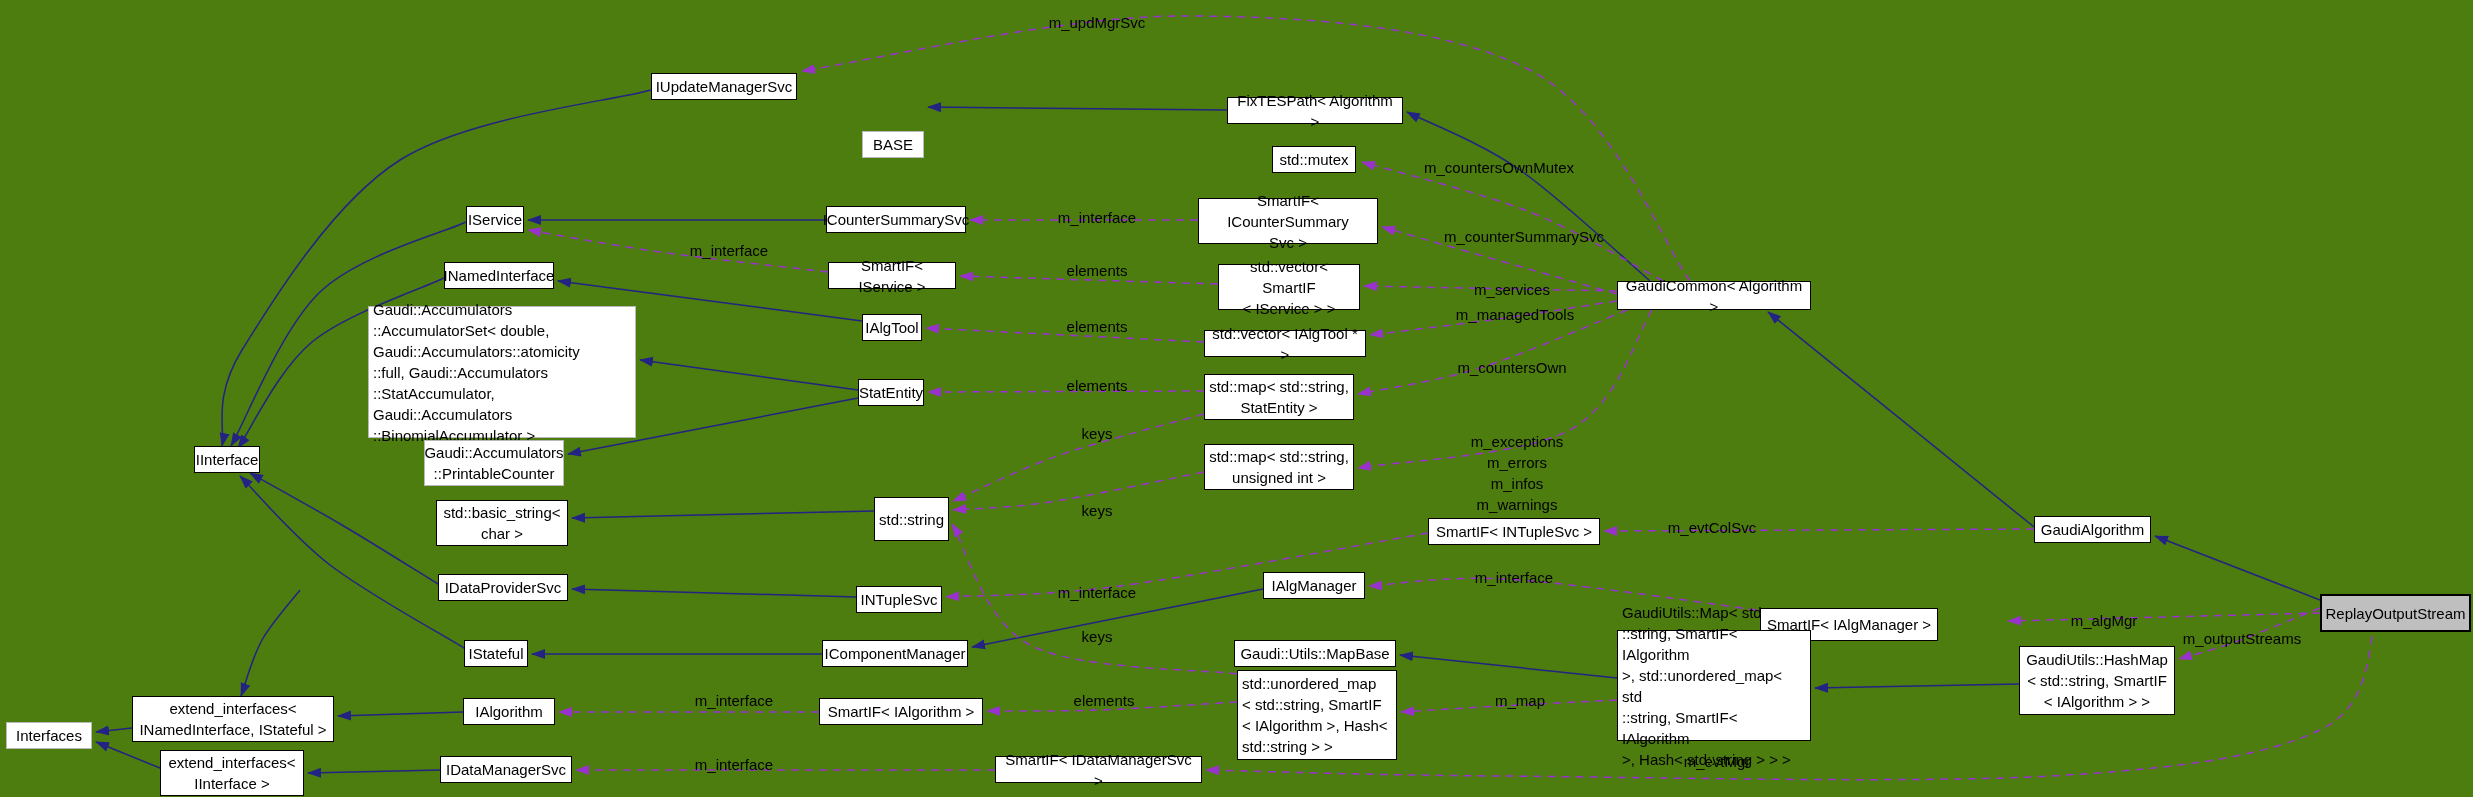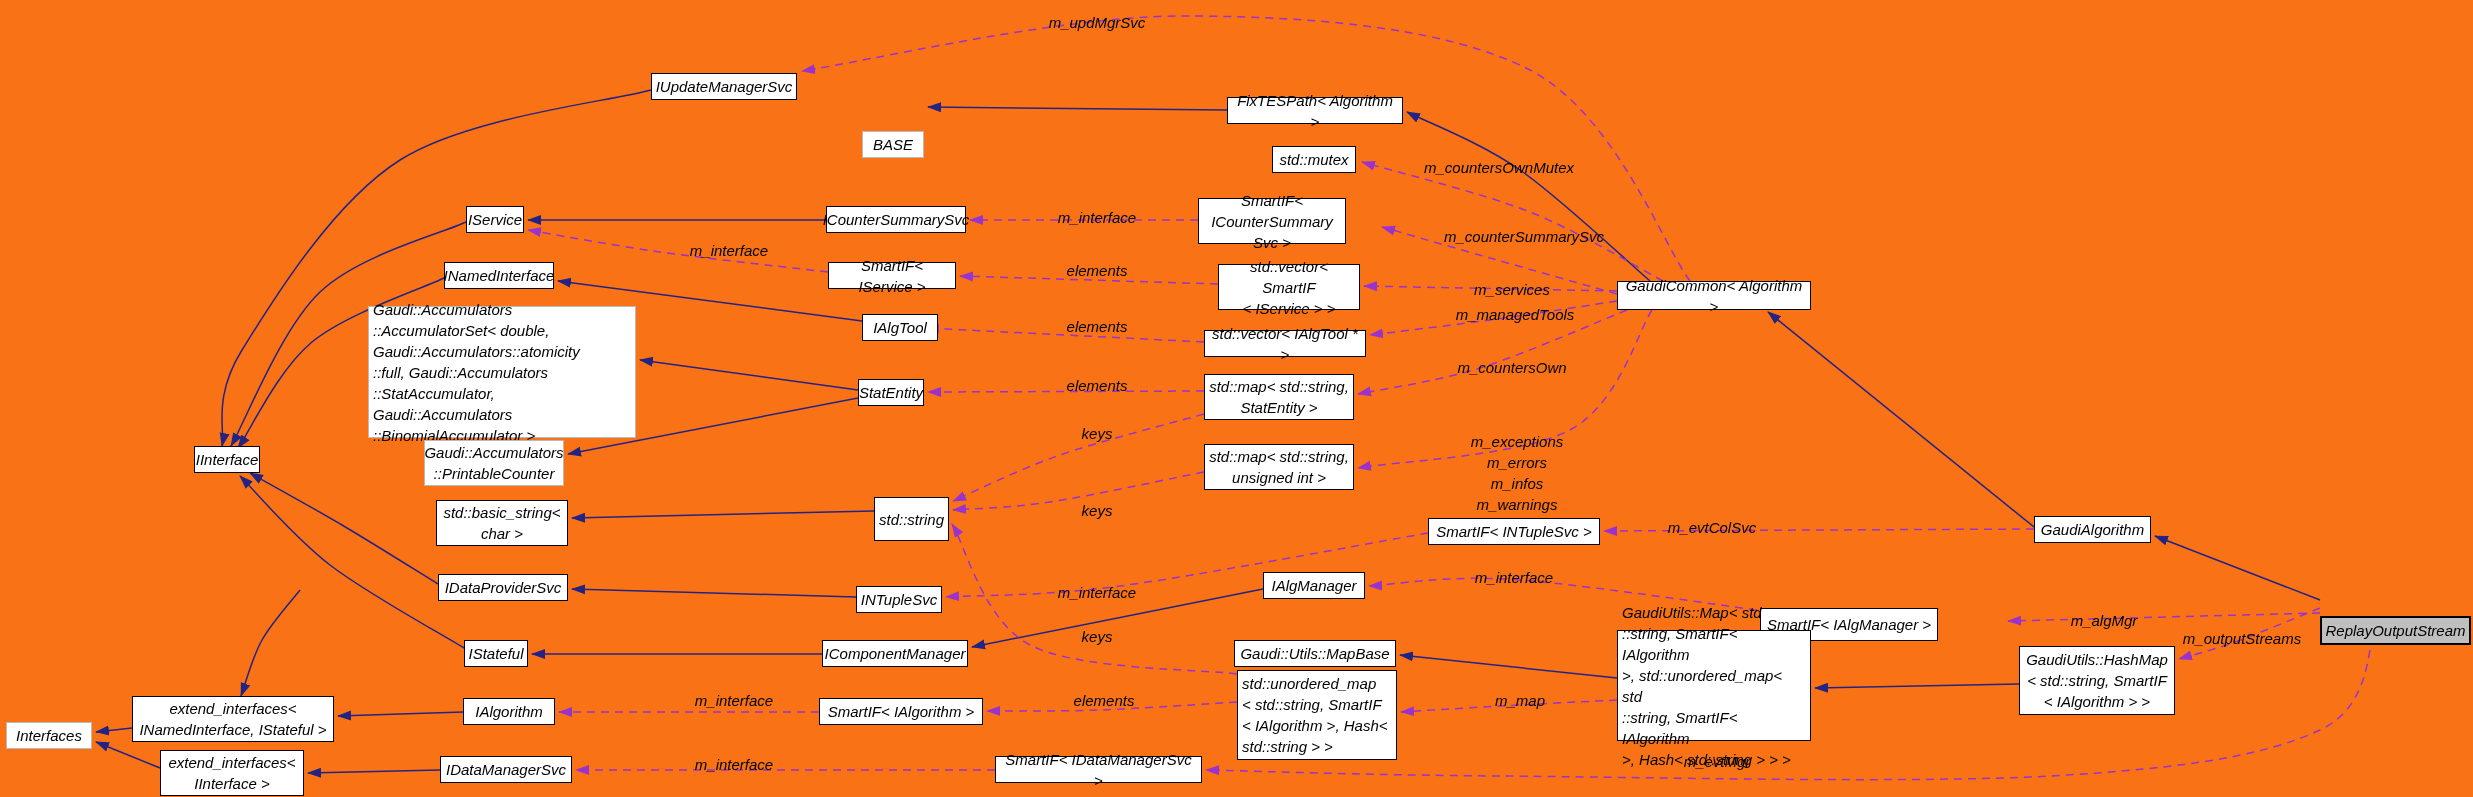--- a/index.html
+++ b/index.html
@@ -1,17 +1,17 @@
 <!DOCTYPE html>
 <html><head>
 <meta charset="utf-8">
 <style>
   html,body{margin:0;padding:0;background:#ffffff;}
-  #canvas{position:relative;width:2473px;height:797px;background:#f97316;overflow:hidden;
-          font-family:"Liberation Sans", sans-serif;font-style:italic;}
+  #canvas{position:relative;width:2473px;height:797px;background:#4d7c0f;overflow:hidden;
+          font-family:"Liberation Sans", sans-serif;}
   #edge-layer{position:absolute;left:0;top:0;width:2473px;height:797px;}
   .node{position:absolute;box-sizing:border-box;background:#ffffff;border:1.4px solid #000;
         color:#000;font-size:15px;line-height:21px;text-align:center;
         display:flex;align-items:center;justify-content:center;
         white-space:pre-line;padding:1px 4px;}
   .node.light{border-color:#b9b9b9;}
   .node.main{background:#bfbfbf;border-width:2px;}
   .node.leftalign{text-align:left;justify-content:flex-start;}
   .edge-label{position:absolute;transform:translate(-50%,-50%);color:#000;font-size:15px;
         line-height:21px;white-space:pre-line;text-align:center;pointer-events:none;}
@@ -109,27 +109,27 @@
       <div class="edge-label" style="left: 734px; top: 764px;">m_interface</div>
       <div class="edge-label" style="left: 1717px; top: 761px;">m_evtMgr</div>
     </div>
   <div id="nodes">
       <div class="node normal" style="left: 651px; top: 73px; width: 146px; min-height: 27px; height: 27px;">IUpdateManagerSvc</div>
       <div class="node light" style="left: 862px; top: 94px; width: 62px; min-height: 27px; height: 27px; margin-top: 37px;">BASE</div>
       <div class="node normal" style="left: 1227px; top: 97px; width: 176px; min-height: 27px; height: 27px;">FixTESPath&lt; Algorithm &gt;</div>
       <div class="node normal" style="left: 1272px; top: 146px; width: 84px; min-height: 27px; height: 27px;">std::mutex</div>
       <div class="node normal" style="left: 466px; top: 206px; width: 58px; min-height: 27px; height: 27px;">IService</div>
       <div class="node normal" style="left: 826px; top: 206px; width: 140px; min-height: 27px; height: 27px;">ICounterSummarySvc</div>
-      <div class="node normal" style="left: 1198px; top: 198px; width: 148px; min-height: 46px; height: 46px;">SmartIF&lt; ICounterSummary
+      <div class="node normal" style="left: 1198px; top: 198px; width: 180px; min-height: 46px; height: 46px;">SmartIF&lt; ICounterSummary
 Svc &gt;</div>
       <div class="node normal" style="left: 444px; top: 262px; width: 110px; min-height: 27px; height: 27px;">INamedInterface</div>
       <div class="node normal" style="left: 828px; top: 262px; width: 128px; min-height: 27px; height: 27px;">SmartIF&lt; IService &gt;</div>
       <div class="node normal" style="left: 1218px; top: 264px; width: 142px; min-height: 46px; height: 46px;">std::vector&lt; SmartIF
 &lt; IService &gt; &gt;</div>
-      <div class="node normal" style="left: 862px; top: 314px; width: 76px; min-height: 27px; height: 27px;">IAlgTool</div>
+      <div class="node normal" style="left: 862px; top: 314px; width: 60px; min-height: 27px; height: 27px;">IAlgTool</div>
       <div class="node normal" style="left: 1204px; top: 330px; width: 162px; min-height: 27px; height: 27px;">std::vector&lt; IAlgTool * &gt;</div>
       <div class="node light leftalign" style="left: 368px; top: 306px; width: 268px; min-height: 132px; height: 132px;">Gaudi::Accumulators
 ::AccumulatorSet&lt; double,
  Gaudi::Accumulators::atomicity
 ::full, Gaudi::Accumulators
 ::StatAccumulator, Gaudi::Accumulators
 ::BinomialAccumulator &gt;</div>
       <div class="node normal" style="left: 858px; top: 379px; width: 66px; min-height: 27px; height: 27px;">StatEntity</div>
       <div class="node normal" style="left: 1204px; top: 374px; width: 150px; min-height: 46px; height: 46px;">std::map&lt; std::string,
 StatEntity &gt;</div>
@@ -155,21 +155,21 @@
  &gt;, std::unordered_map&lt; std
 ::string, SmartIF&lt; IAlgorithm
  &gt;, Hash&lt; std::string &gt; &gt; &gt;</div>
       <div class="node normal" style="left: 2019px; top: 646px; width: 156px; min-height: 69px; height: 69px;">GaudiUtils::HashMap
 &lt; std::string, SmartIF
 &lt; IAlgorithm &gt; &gt;</div>
       <div class="node normal leftalign" style="left: 1237px; top: 670px; width: 160px; min-height: 90px; height: 90px;">std::unordered_map
 &lt; std::string, SmartIF
 &lt; IAlgorithm &gt;, Hash&lt;
 std::string &gt; &gt;</div>
-      <div class="node main" style="left: 2320px; top: 616px; width: 151px; min-height: 29px; height: 29px;">ReplayOutputStream</div>
+      <div class="node main" style="left: 2320px; top: 594px; width: 151px; min-height: 29px; height: 38px;">ReplayOutputStream</div>
       <div class="node normal" style="left: 132px; top: 696px; width: 202px; min-height: 46px; height: 46px;">extend_interfaces&lt;
 INamedInterface, IStateful &gt;</div>
       <div class="node light" style="left: 6px; top: 722px; width: 86px; min-height: 27px; height: 27px;">Interfaces</div>
       <div class="node normal" style="left: 160px; top: 750px; width: 144px; min-height: 46px; height: 46px;">extend_interfaces&lt;
 IInterface &gt;</div>
       <div class="node normal" style="left: 463px; top: 698px; width: 92px; min-height: 27px; height: 27px;">IAlgorithm</div>
       <div class="node normal" style="left: 819px; top: 698px; width: 164px; min-height: 27px; height: 27px;">SmartIF&lt; IAlgorithm &gt;</div>
       <div class="node normal" style="left: 440px; top: 756px; width: 132px; min-height: 27px; height: 27px;">IDataManagerSvc</div>
       <div class="node normal" style="left: 995px; top: 756px; width: 207px; min-height: 27px; height: 27px;">SmartIF&lt; IDataManagerSvc &gt;</div>
       <div class="node normal" style="left: 1617px; top: 281px; width: 194px; min-height: 29px; height: 29px;">GaudiCommon&lt; Algorithm &gt;</div>

